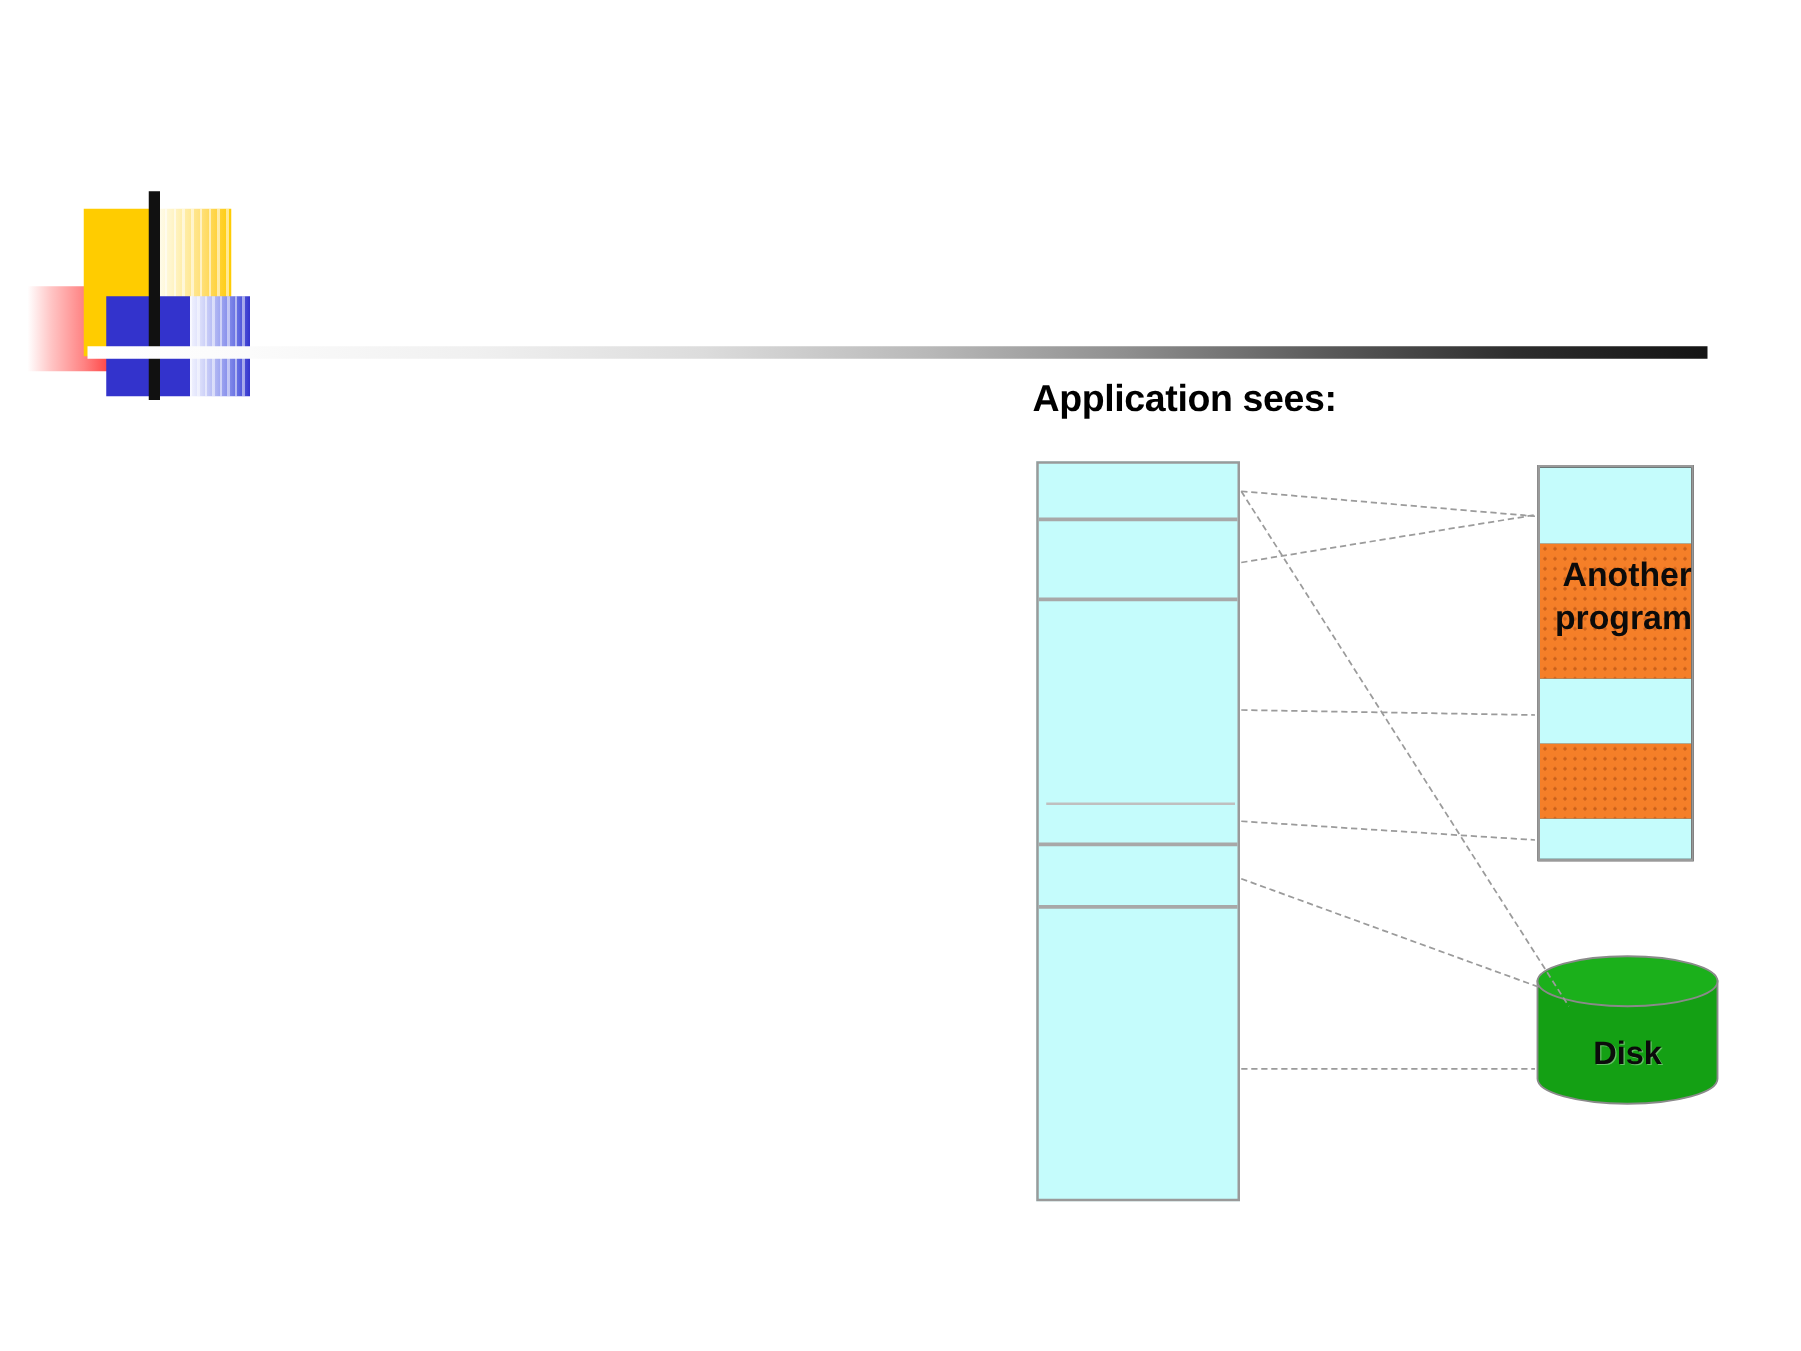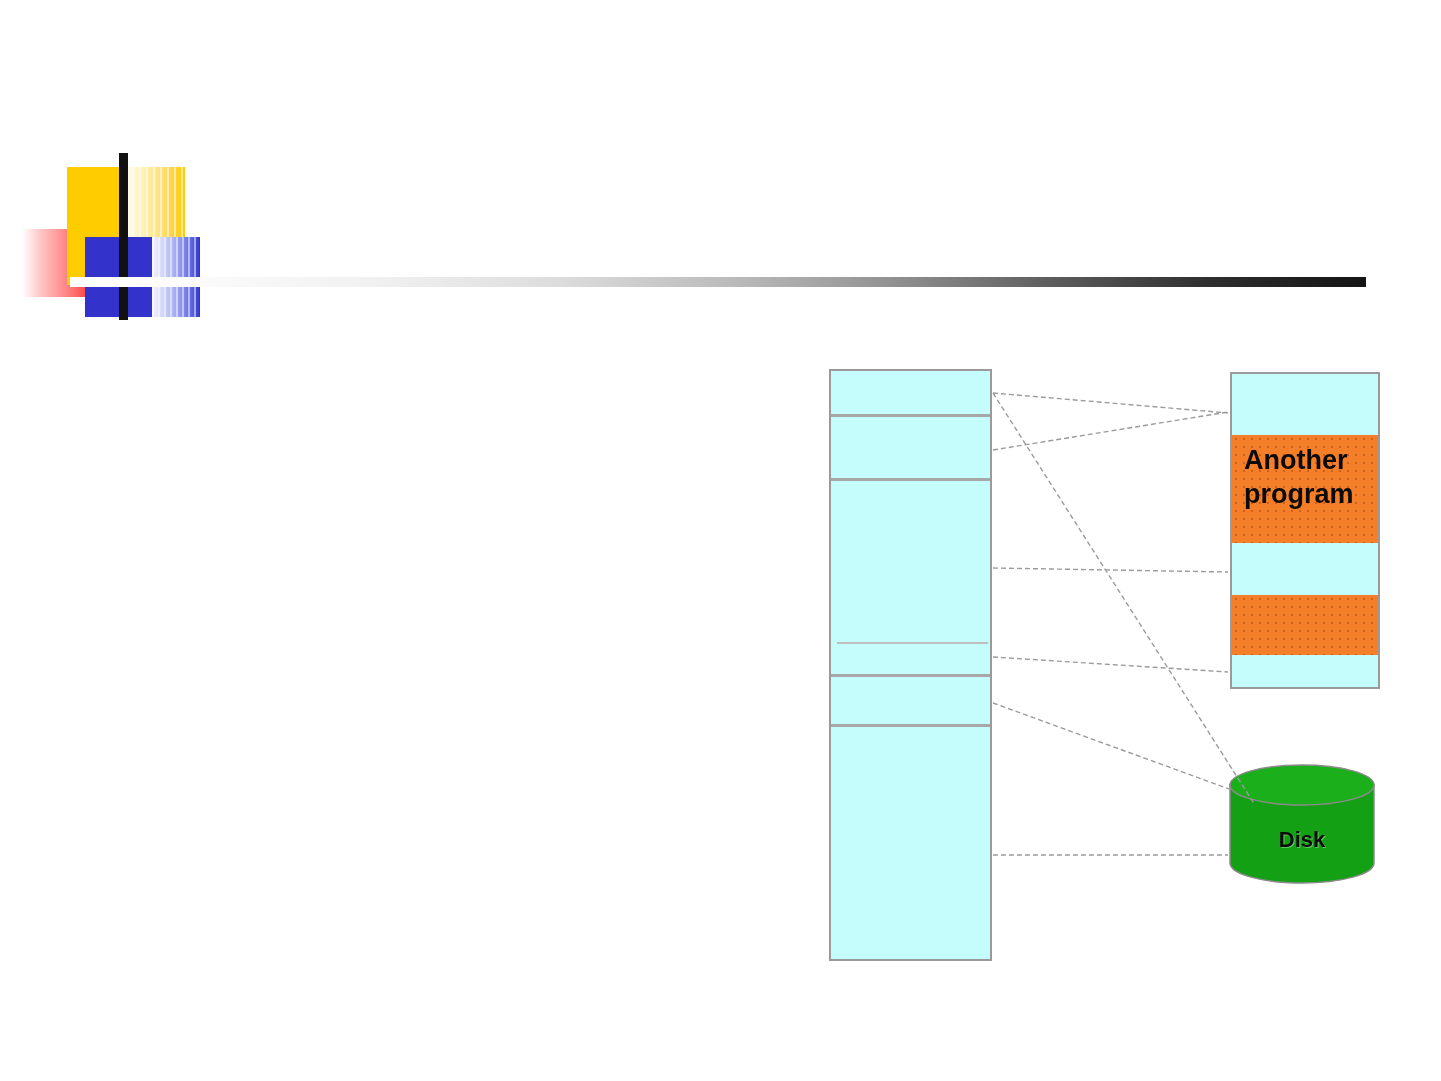--- a/index.html
+++ b/index.html
@@ -128,26 +128,27 @@
     background: #bfbfbf;
     left: 6px;
     width: calc(100% - 8px);
   }
 
   
   #real-column {
     position: absolute;
     left: 1230px;
     top: 372px;
-    width: 150px;
+    width: 125px;
     height: 317px;
     border: 2px solid #9a9a9a;
     box-sizing: border-box;
     background: #000000;
     overflow: hidden;
+    text-align: right;
   }
   .band {
     position: absolute;
     left: 0;
     width: 100%;
     box-sizing: border-box;
   }
   .band.cyan { background: #C5FCFC; }
   .band.orange {
     background-color: #F57F28;
@@ -175,21 +176,21 @@
   }
   #disk svg { display: block; }
   #disk-label {
     position: absolute;
     left: 0;
     top: 64px;
     width: 148px;
     text-align: center;
     font-family: "Liberation Sans", sans-serif;
     font-weight: bold;
-    font-size: 22px;
+    font-size: 26px;
     color: #0b0b0b;
     text-shadow: 1px 1px 0 rgba(255,255,255,0.35);
   }
 
   
   #connectors {
     position: absolute;
     left: 0; top: 0;
     width: 1441px; height: 1081px;
     pointer-events: none;
@@ -210,20 +211,21 @@
     <div class="deco-yellow-solid"></div>
     <div class="deco-yellow-grad"></div>
     <div class="deco-yellow-stripes"></div>
     <div class="deco-blue-solid"></div>
     <div class="deco-blue-grad"></div>
     <div class="deco-blue-stripes"></div>
     <div class="deco-vbar"></div>
     <div class="deco-hbar"></div>
   </div>
 
+  <div class="heading" id="heading-app">Application sees:</div>
 
   <div id="app-column">
     <div class="app-divider" style="top:43px"></div>
     <div class="app-divider" style="top:107px"></div>
     <div class="app-divider thin" style="top:271px"></div>
     <div class="app-divider" style="top:303px"></div>
     <div class="app-divider" style="top:353px"></div>
   </div>
 
   <div id="real-column">

